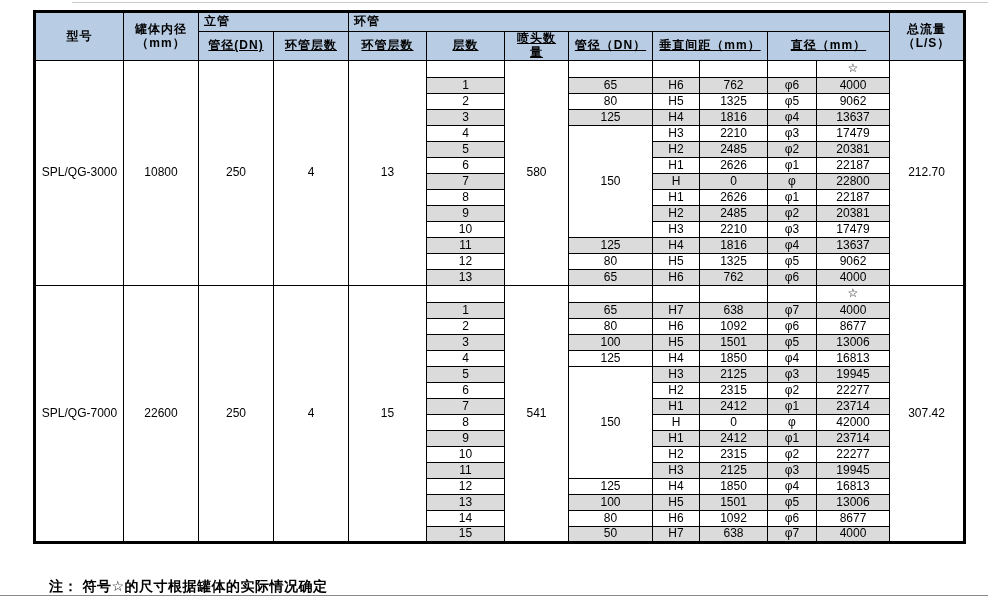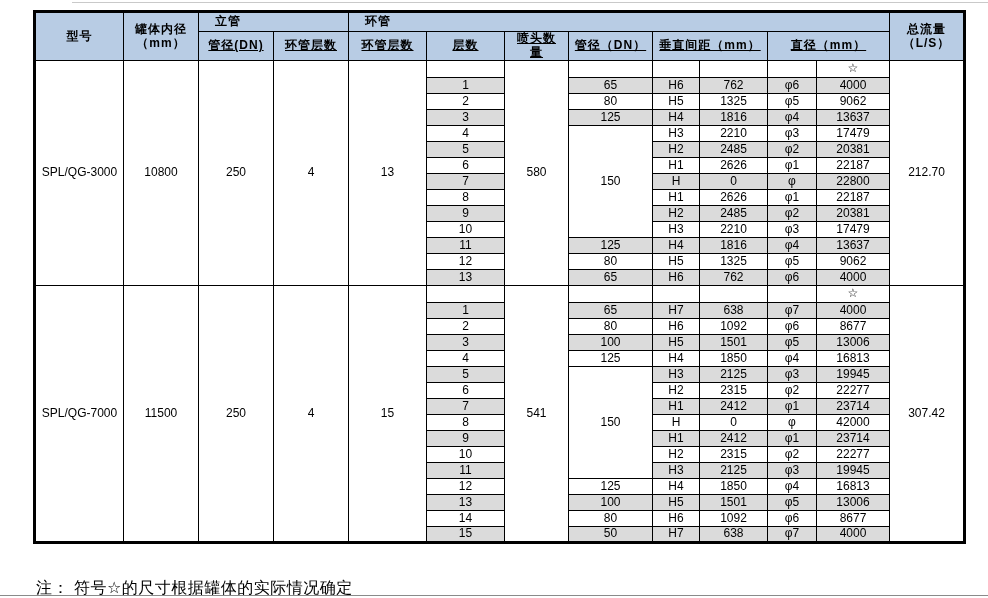--- a/index.html
+++ b/index.html
@@ -6,29 +6,29 @@
   #page{position:relative;width:988px;height:598px;background:#ffffff;overflow:hidden;
         font-family:"Liberation Sans","DejaVu Sans",sans-serif;color:#000;}
   .gridline{position:absolute;height:1px;background:#c9c9c9;}
   #top-gridline{top:2px;left:72px;right:0;}
   #bottom-gridline{top:595px;left:0;right:0;background:#8a8a8a;}
   table#spec-table{position:absolute;left:33px;top:10px;border-collapse:collapse;table-layout:fixed;
         border:3px solid #000;}
   #spec-table th,#spec-table td{border:1px solid #000;text-align:center;vertical-align:middle;
         padding:0;margin:0;overflow:hidden;white-space:nowrap;font-size:12px;line-height:1.15;}
   #spec-table thead th{background:#b8cce4;font-weight:bold;letter-spacing:1px;}
-  #spec-table thead th.group{text-align:left;padding-left:16px;}
+  #spec-table thead th.group{text-align:left;padding-left:5px;}
   tr.h1{height:20px;}
   tr.h2{height:29px;text-decoration:underline;}
   tr.star-row{height:17px;}
   tr.data-row{height:16px;}
   td.band{background:#dbdbdb;}
   td{background:#ffffff;}
   .two-line span{display:block;}
-  #note{position:absolute;left:36px;top:578px;font-size:16px;font-weight:normal;letter-spacing:0.5px;}
+  #note{position:absolute;left:49px;top:578px;font-size:14px;font-weight:bold;letter-spacing:0.5px;}
 </style>
 </head>
 <body>
 
 <div id="page">
   <div id="top-gridline" class="gridline"></div>
 
   <table id="spec-table">
     <colgroup>
       <col style="width:89px">
@@ -182,21 +182,21 @@
         <tr class="data-row">
           <td class="band">13</td>
           <td class="band">65</td>
           <td class="band">H6</td>
           <td class="band">762</td>
           <td class="band">φ6</td>
           <td class="band">4000</td>
         </tr>
         <tr class="star-row">
           <td rowspan="16">SPL/QG-7000</td>
-          <td rowspan="16">11500</td>
+          <td rowspan="16">22600</td>
           <td rowspan="16">250</td>
           <td rowspan="16">4</td>
           <td rowspan="16">15</td>
           <td></td>
           <td rowspan="16">541</td>
           <td></td>
           <td></td>
           <td></td>
           <td></td>
           <td>☆</td>

